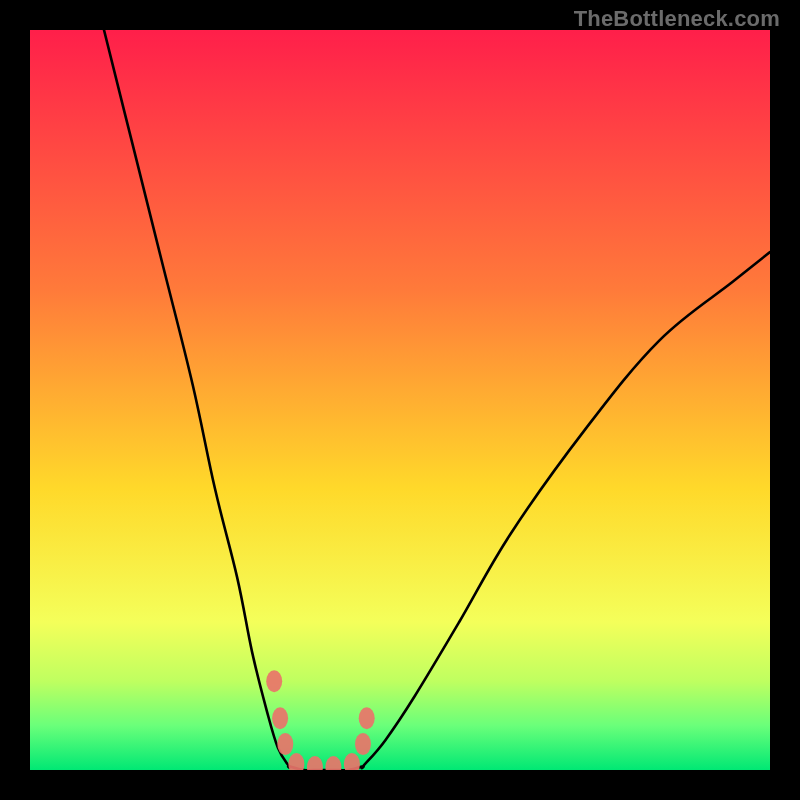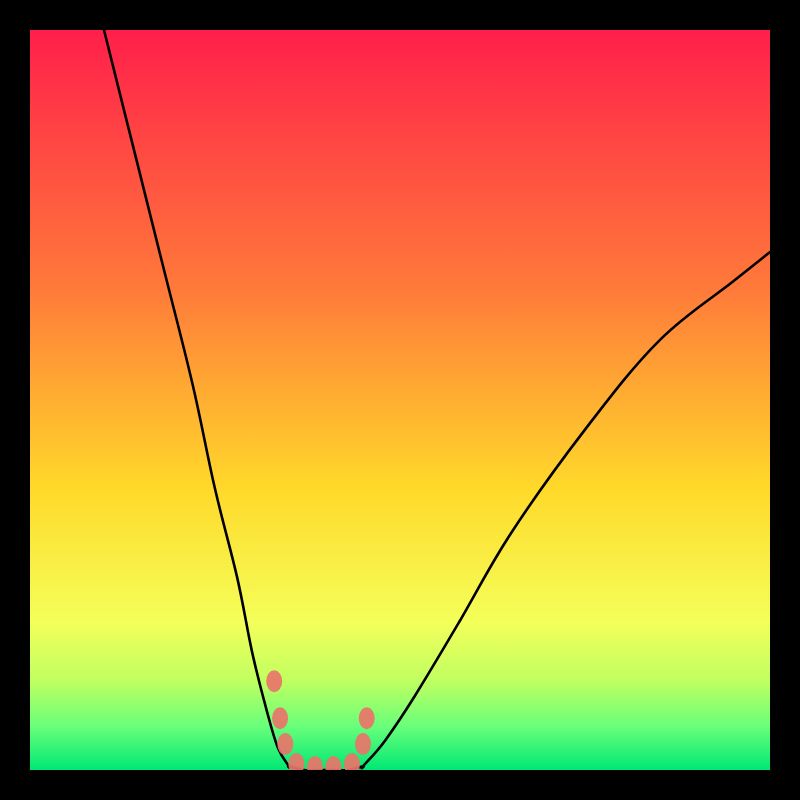--- a/index.html
+++ b/index.html
@@ -80,13 +80,14 @@
           <ellipse cx="336.7" cy="688.2" rx="8" ry="11" fill="#e9746a" fill-opacity="0.92"></ellipse>
           <ellipse cx="333.0" cy="714.1" rx="8" ry="11" fill="#e9746a" fill-opacity="0.92"></ellipse>
           <ellipse cx="266.4" cy="734.1" rx="8" ry="11" fill="#e9746a" fill-opacity="0.92"></ellipse>
           <ellipse cx="284.9" cy="737.0" rx="8" ry="11" fill="#e9746a" fill-opacity="0.92"></ellipse>
           <ellipse cx="303.4" cy="737.0" rx="8" ry="11" fill="#e9746a" fill-opacity="0.92"></ellipse>
           <ellipse cx="321.9" cy="734.1" rx="8" ry="11" fill="#e9746a" fill-opacity="0.92"></ellipse>
         </g>
     </svg>
 
   </div>
+  <div class="watermark">TheBottleneck.com</div>
 </div>
 
 </body></html>

